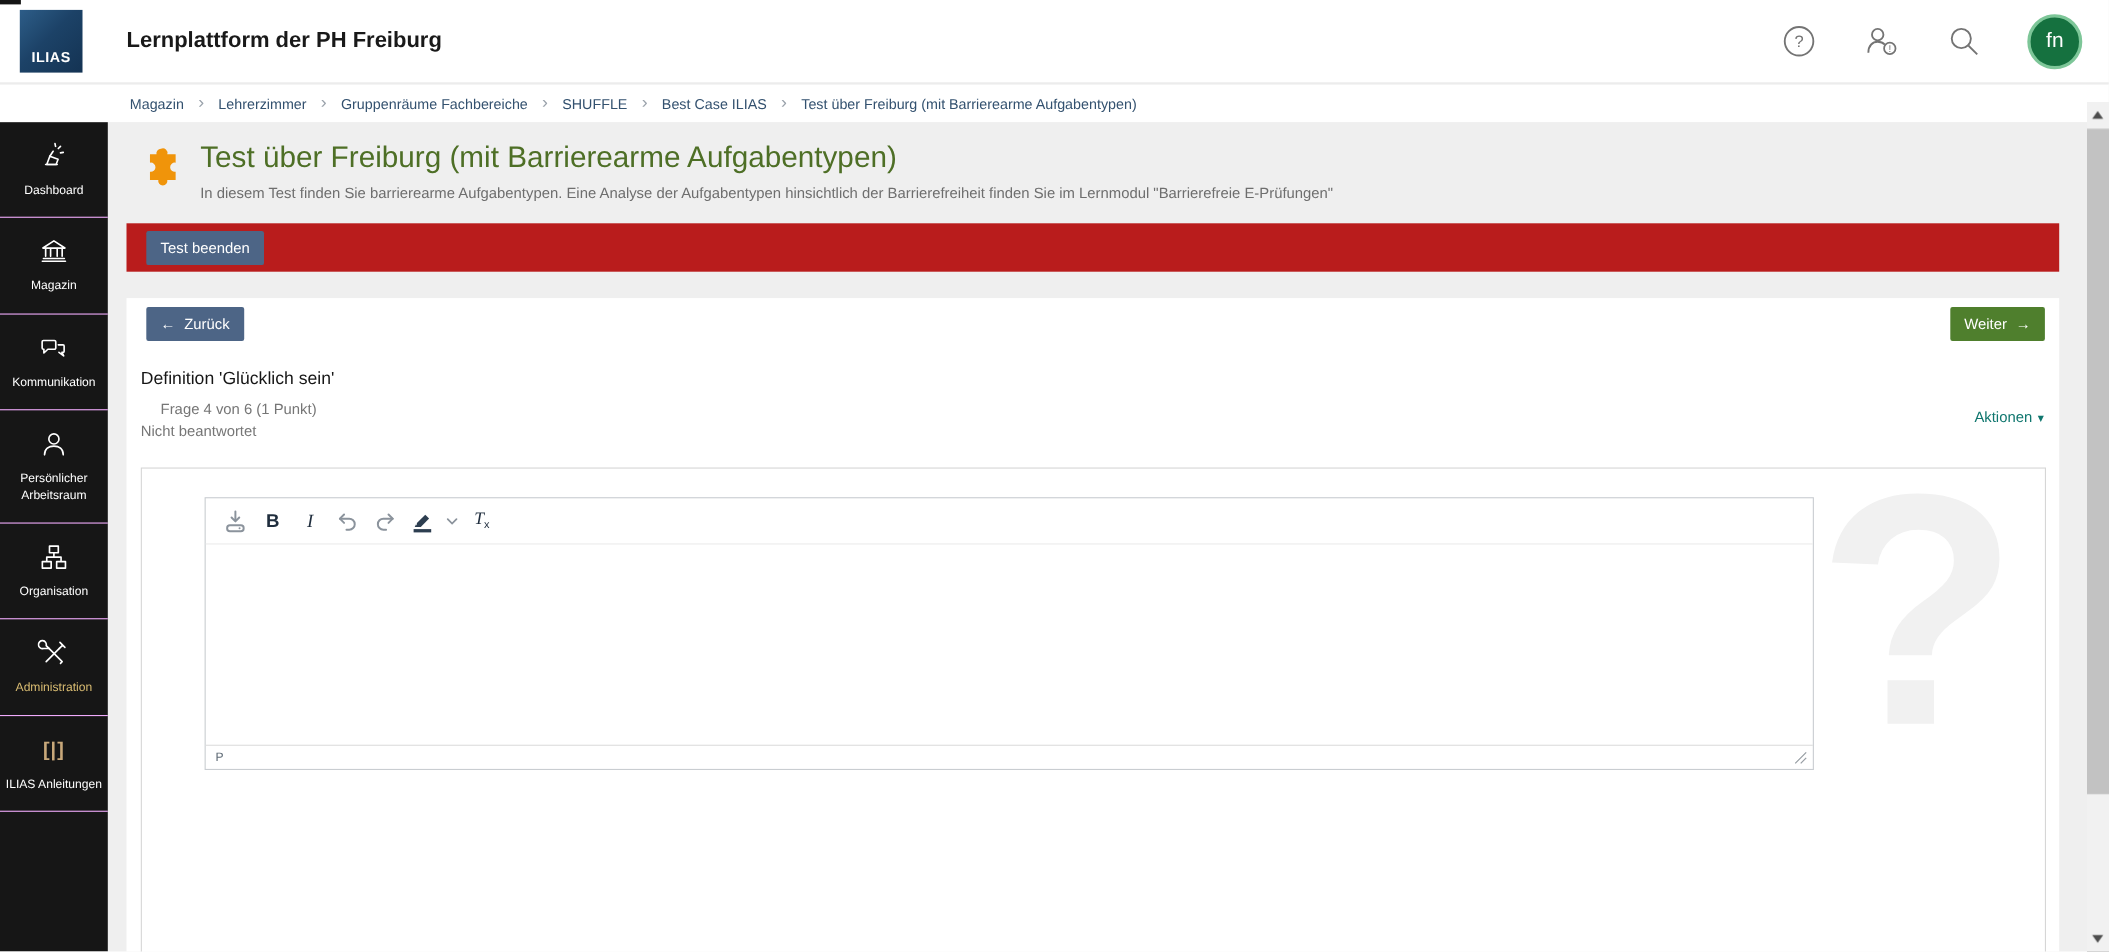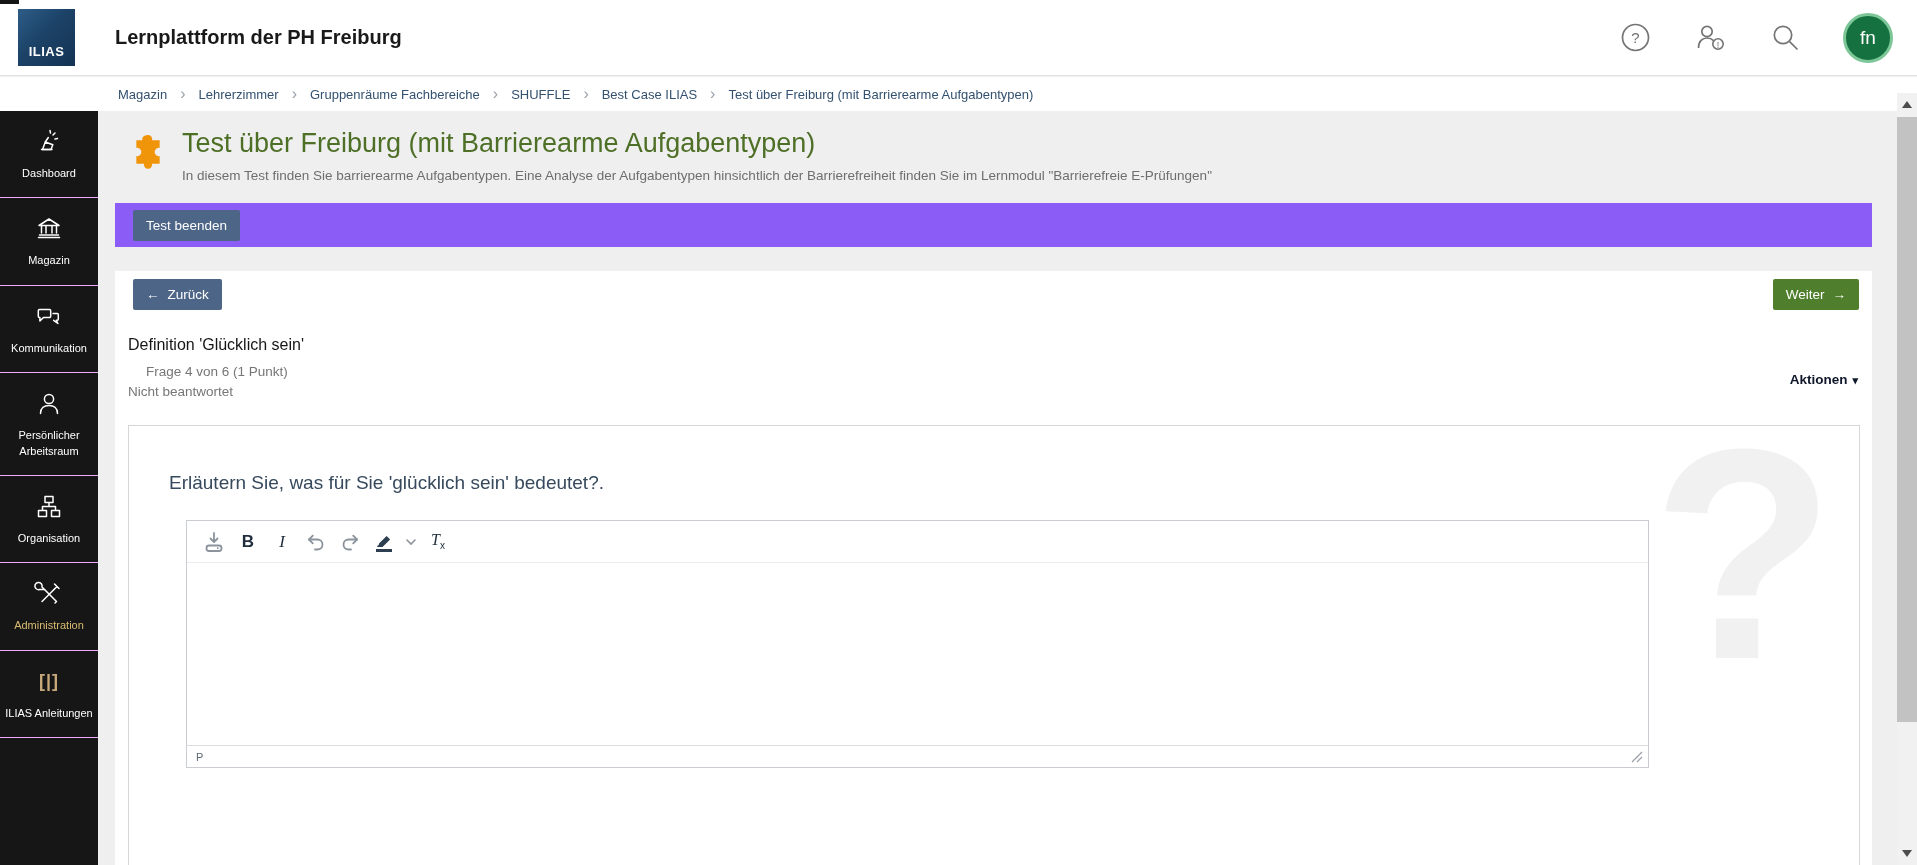--- a/index.html
+++ b/index.html
@@ -40,35 +40,35 @@
   .main { flex:1; position:relative; padding:0 45px 0 17px; }
 
   
   .title-section { margin-top:17px; padding-left:13px; display:flex; }
   .puzzle-wrap { width:40px; height:40px; margin-top:4px; flex-shrink:0; }
   .title-texts { margin-left:14px; }
   .page-title { font-size:27px; font-weight:400; color:#4e6f26; }
   .page-desc { margin-top:9px; font-size:13.5px; color:#6e6e6e; }
 
   
-  .toolbar-strip { margin-top:20px; background:#8b5cf6; height:44px; display:flex; align-items:center; padding-left:18px; }
+  .toolbar-strip { margin-top:20px; background:#b91c1c; height:44px; display:flex; align-items:center; padding-left:18px; }
   .btn { display:inline-flex; align-items:center; gap:8px; border:none; border-radius:2px;
          font-family:"Liberation Sans",sans-serif; font-size:13.5px; color:#fff; padding:8px 13px; cursor:pointer; }
   .btn-slate { background:#4d6586; }
   .btn-green { background:#4f7f2d; }
 
   
   .white-block { margin-top:24px; background:#fff; padding-top:8px; min-height:630px; }
   .nav-row { display:flex; justify-content:space-between; align-items:center; padding:0 13px 0 18px; }
 
   .question-header { position:relative; margin-top:26px; padding-left:13px; }
   .q-title { font-size:16px; font-weight:400; color:#161616; }
   .q-meta { margin-top:10px; font-size:13.5px; color:#767676;margin-left:18px; }
   .q-status { margin-top:5px; font-size:13.5px; color:#767676; }
-  .actions-link { position:absolute; right:14px; top:36px; color:#0f172a; font-size:13.5px; cursor:pointer;font-weight:bold; }
+  .actions-link { position:absolute; right:14px; top:36px; color:#0f766e; font-size:13.5px; cursor:pointer; }
   .actions-caret { font-size:11px; margin-left:5px; }
 
   
   .question-card { margin:26px 12px 0 13px; border:1px solid #d6d6d6; background:#fff;
                    position:relative; height:560px; overflow:hidden; }
   .q-prompt { margin:46px 0 0 40px; font-size:19px; color:#36495d; position:relative; z-index:2; }
   .watermark { position:absolute; top:-22px; right:24px; font-size:300px; font-weight:700;
                color:#f1f1f1; line-height:1; z-index:1; user-select:none; }
 
   .editor { margin:26px 0 0 57px; width:calc(100% - 267px); border:1px solid #c9cdd1; background:#fff;
@@ -262,21 +262,20 @@
         <div class="q-title">Definition 'Glücklich sein'</div>
         <div class="q-meta">Frage 4 von 6 (1 Punkt)</div>
         <div class="q-status">Nicht beantwortet</div>
         <div class="actions-link">
           <span>Aktionen</span><span class="actions-caret">▾</span>
         </div>
       </div>
 
       <div class="question-card">
         <div class="watermark">?</div>
-        <div class="q-prompt">Erläutern Sie, was für Sie 'glücklich sein' bedeutet?.</div>
 
         <div class="editor">
           <div class="editor-toolbar">
             <div class="tb-btn">
               <svg width="24" height="24" viewBox="0 0 24 24" fill="none" stroke="#8b939c" stroke-width="1.8" stroke-linecap="round" stroke-linejoin="round">
                 <path d="M12 3 v8.5 M8.5 8.5 L12 12 l3.5 -3.5"></path>
                 <rect x="4.5" y="15.5" width="15" height="5.5" rx="2.5"></rect>
                 <circle cx="15.8" cy="18.2" r="0.9" fill="#8b939c" stroke="none"></circle>
               </svg>
             </div>

